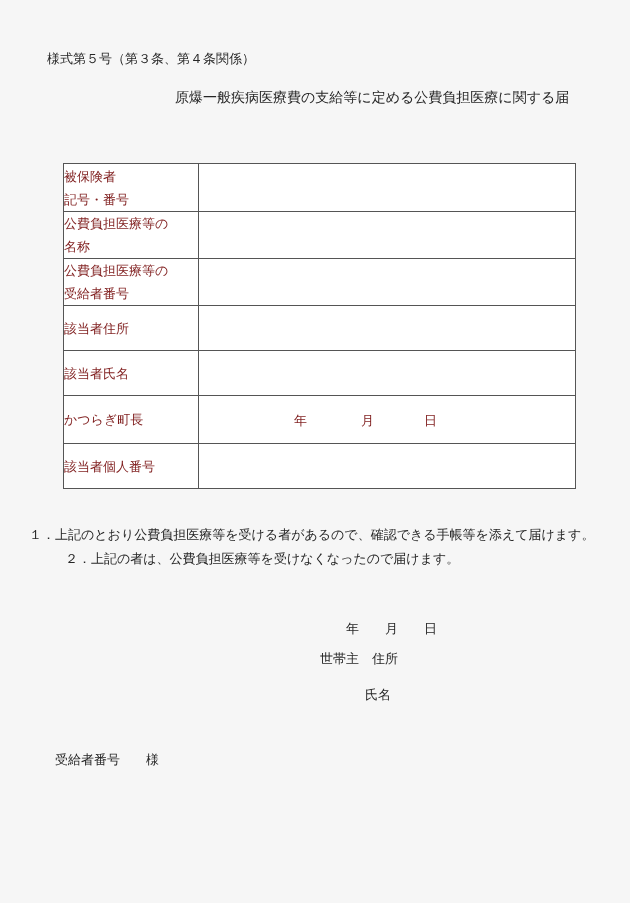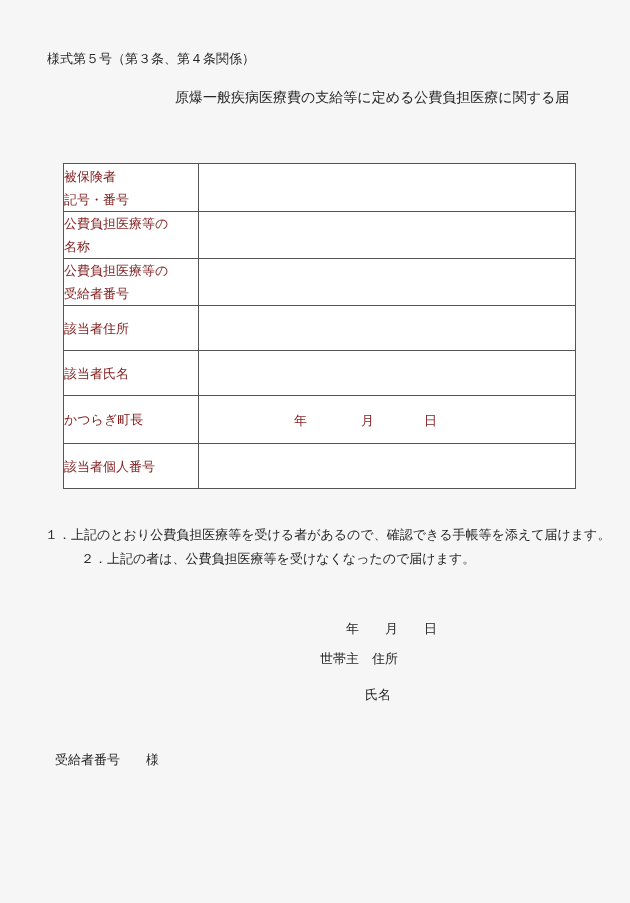--- a/index.html
+++ b/index.html
@@ -67,21 +67,21 @@
     position: absolute;
     top: 50%;
     transform: translateY(-50%);
     line-height: 1;
   }
   .date-part.y { left: 95px; }
   .date-part.m { left: 162px; }
   .date-part.d { left: 225px; }
   .note {
     position: absolute;
-    left: 45px;
+    left: 29px;
     white-space: nowrap;
     line-height: 18px;
   }
   .note1 { top: 526px; }
   .note2 { top: 550px; margin-left: 36px; }
   .sig-date {
     position: absolute;
     left: 346px;
     top: 620px;
     white-space: pre;

